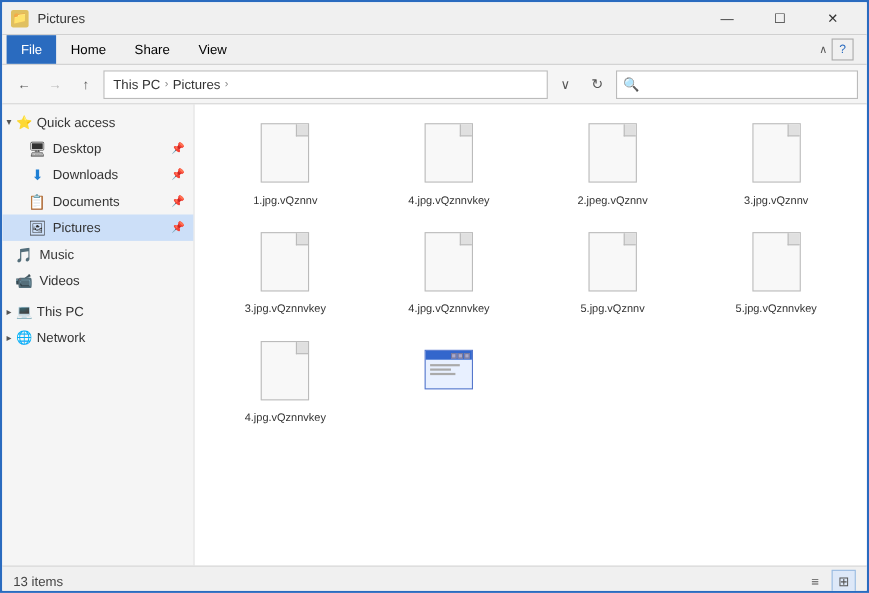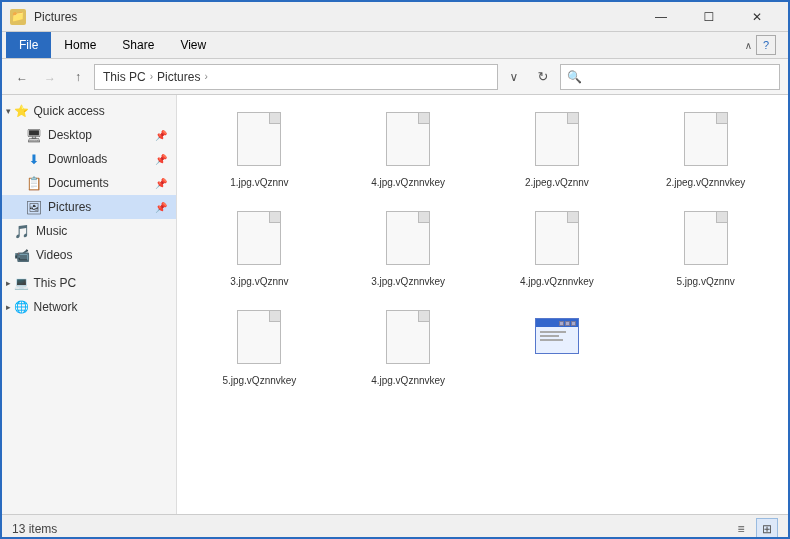--- a/index.html
+++ b/index.html
@@ -466,26 +466,20 @@
       <div class="file-item">
         <div class="file-icon">
             <div class="file-page"></div>
           </div>
         <div class="file-name">2.jpeg.vQznnv</div>
       </div>
       <div class="file-item">
         <div class="file-icon">
             <div class="file-page"></div>
           </div>
-        <div class="file-name">2.jpeg.vQznnvkey</div>
-      </div>
-      <div class="file-item">
-        <div class="file-icon">
-            <div class="file-page"></div>
-          </div>
         <div class="file-name">3.jpg.vQznnv</div>
       </div>
 
       <div class="file-item">
         <div class="file-icon">
             <div class="file-page"></div>
           </div>
         <div class="file-name">3.jpg.vQznnvkey</div>
       </div>
       <div class="file-item">

